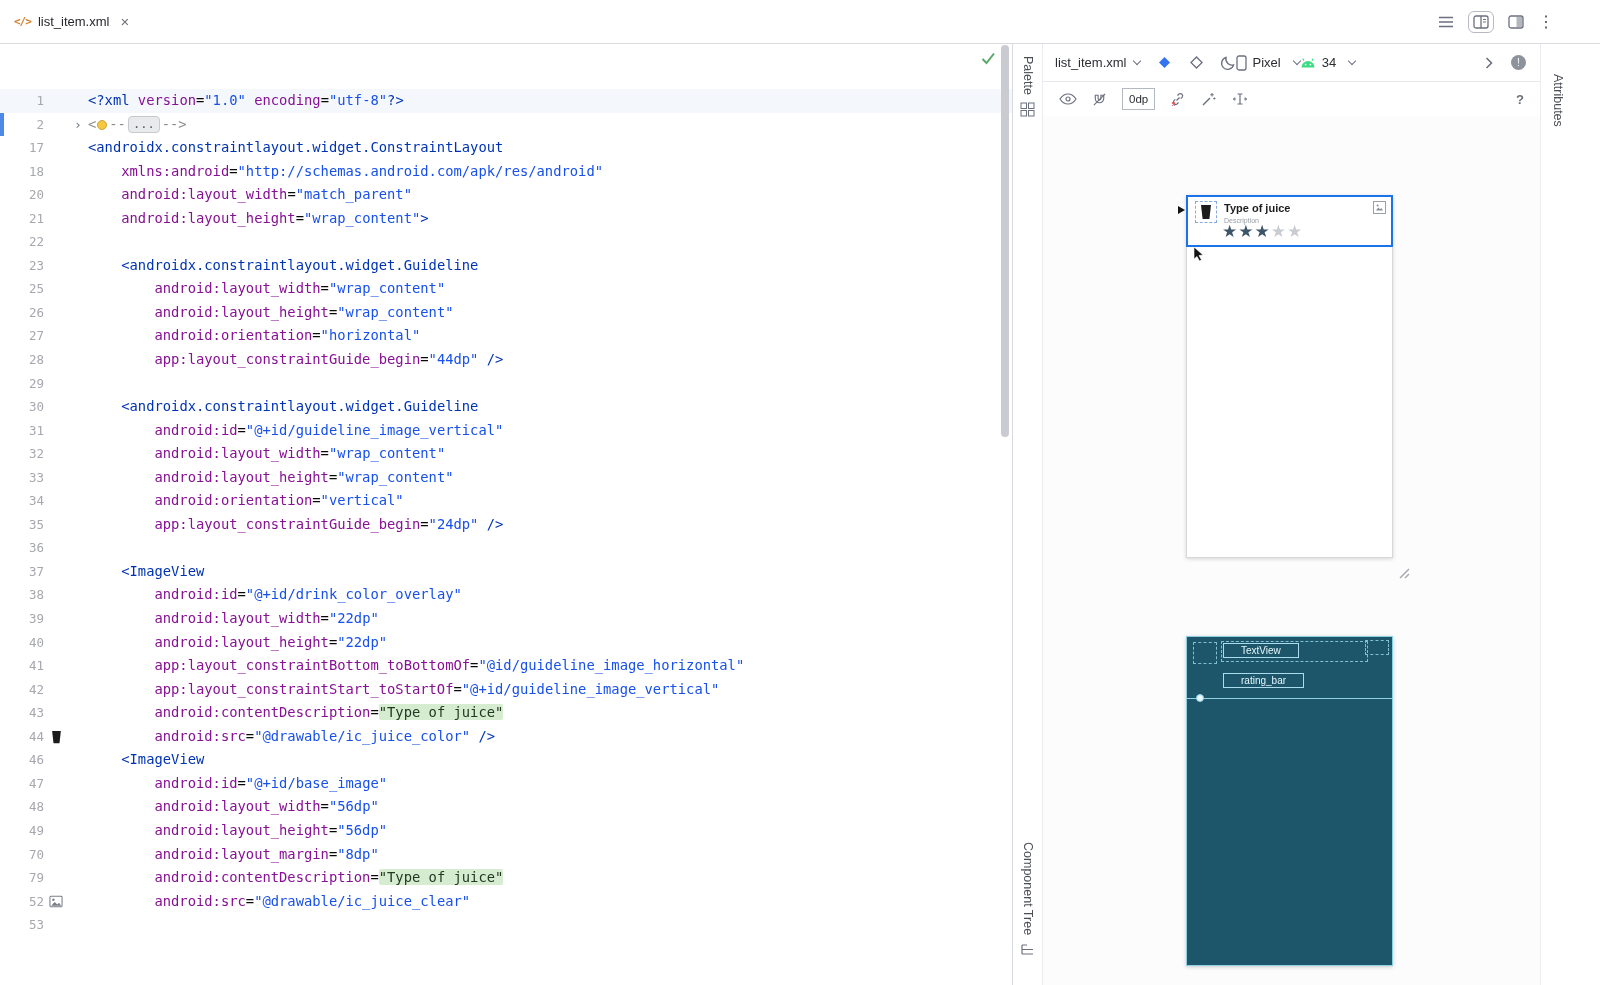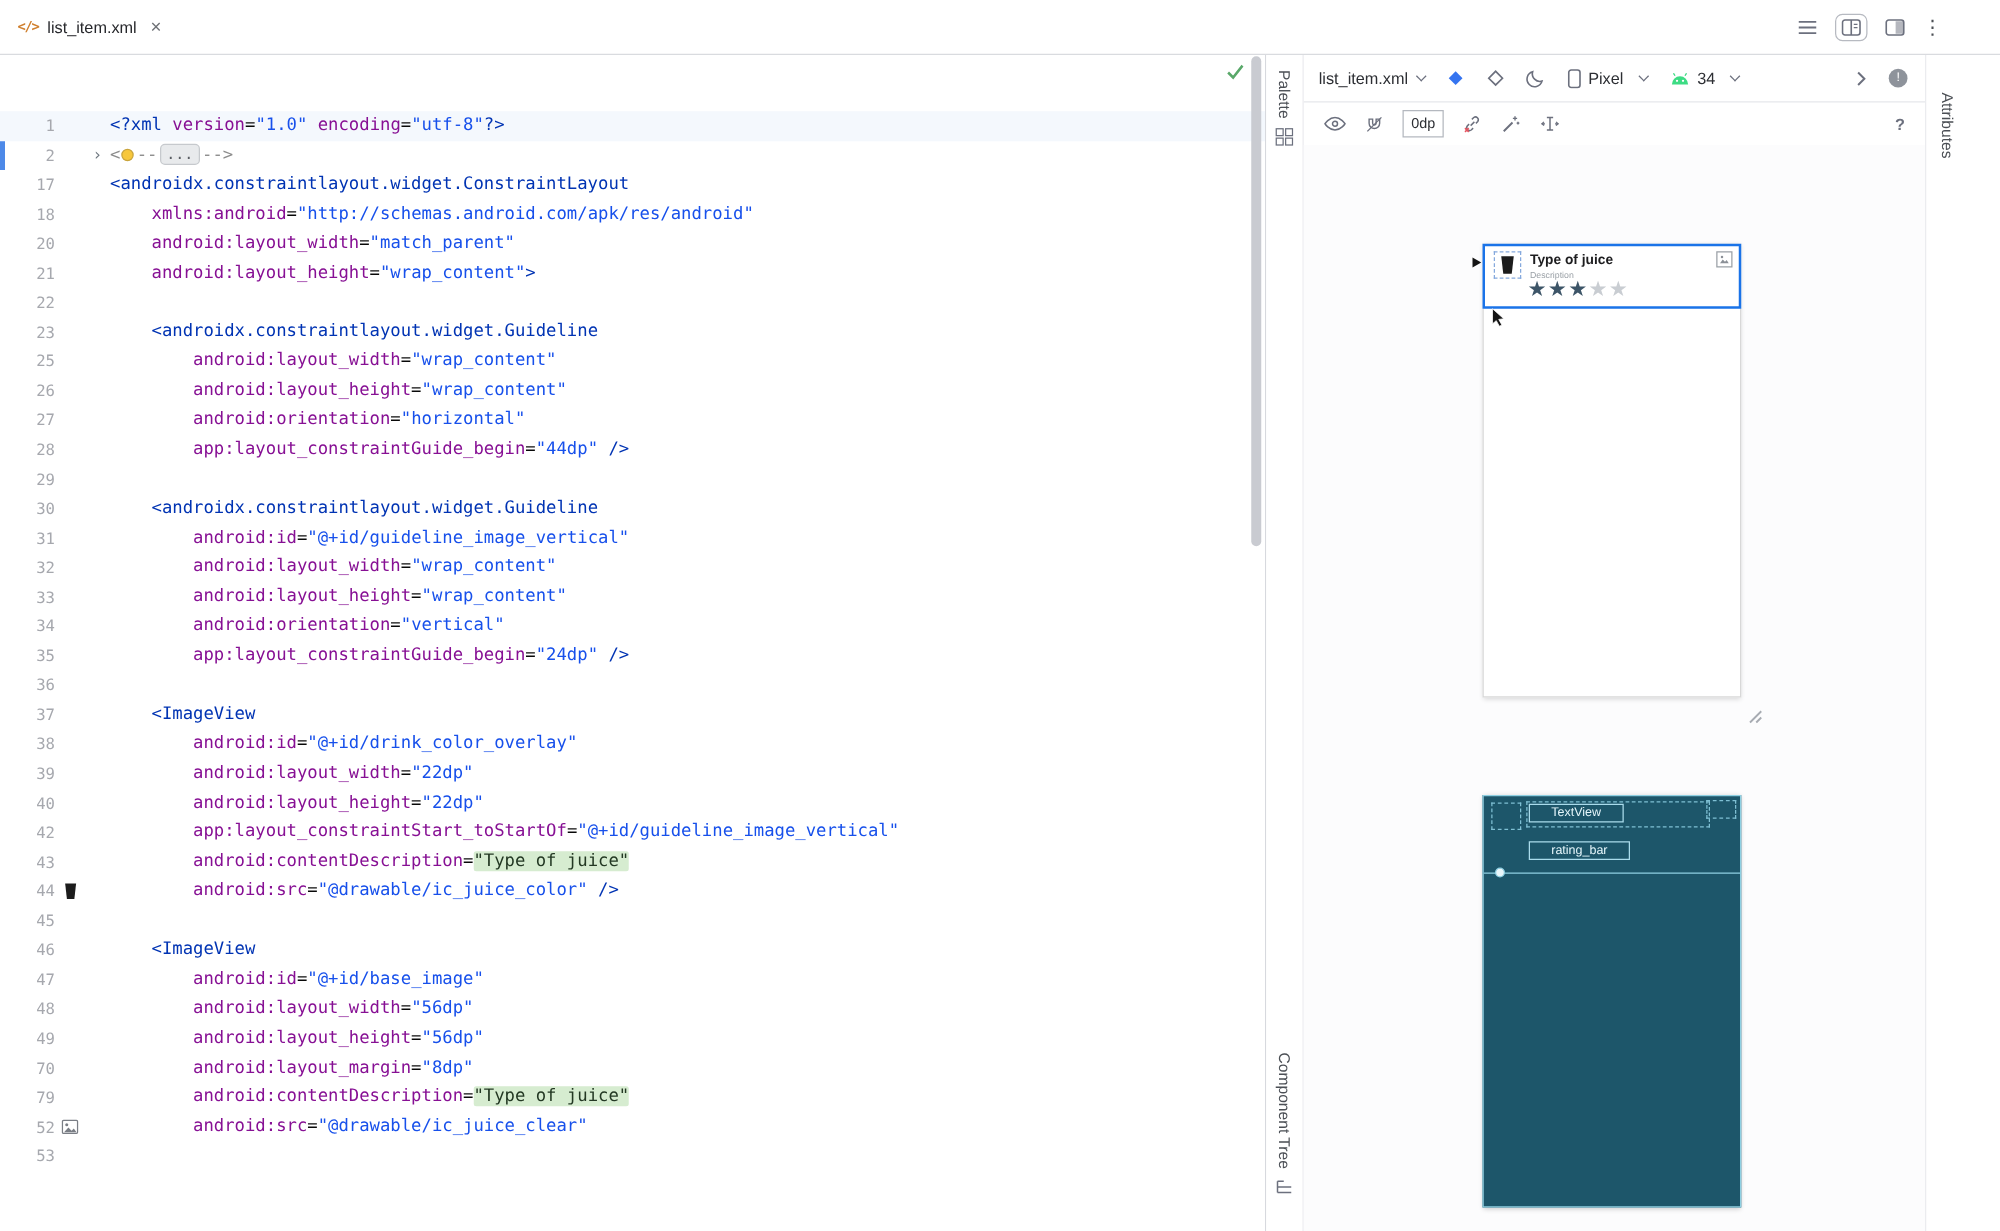--- a/index.html
+++ b/index.html
@@ -53,21 +53,21 @@
 
   .design-area { position:absolute; left:30px; right:60px; top:0; bottom:0; }
   .dtb1 { height:38px; border-bottom:1px solid #e6e8eb; display:flex; align-items:center; padding:0 14px 0 12px; }
   .dtb2 { height:34px; display:flex; align-items:center; padding:0 16px 0 16px; gap:15px; }
   .file-select { display:flex; align-items:center; font-size:13px; color:#2c2e33; cursor:pointer; }
   .chev { width:6px; height:6px; border-right:1.5px solid #6c707e; border-bottom:1.5px solid #6c707e;
           transform:rotate(45deg); display:inline-block; margin-left:7px; margin-bottom:3px; }
   .icon-group { display:flex; align-items:center; gap:15px; margin-left:16px; }
   .tbi { display:inline-flex; align-items:center; justify-content:center; cursor:pointer; }
   .device-select,.api-select { display:flex; align-items:center; gap:6px; font-size:13px; color:#2c2e33;
-                               margin-left:18px; cursor:pointer; }
+                               cursor:pointer; }
   .spacer { flex:1; }
   .err-badge { width:15px; height:15px; border-radius:50%; background:#8e939b; color:#fff; font-size:10px;
                display:inline-flex; align-items:center; justify-content:center; margin-left:18px; cursor:pointer; }
   .margin-box { border:1px solid #b4b8bf; padding:4px 6px; font-size:11.5px; color:#2c2e33; cursor:pointer; }
   .help { font-size:13px; color:#6c707e; font-weight:bold; cursor:pointer; }
 
   
   .canvas { position:absolute; top:72px; left:0; right:0; bottom:0; background:#fcfcfd; overflow:hidden; }
   .preview-card { position:absolute; left:143px; top:79px; width:207px; height:363px; background:#fff;
                   border:1px solid #d8d8d8; box-shadow:0 1px 4px rgba(0,0,0,.16); cursor:pointer; }
@@ -155,26 +155,26 @@
         <div class="code-row"><span class="ln">31</span><span class="gut"></span><span class="fold"></span><span class="ct"><span style="color: rgb(8, 8, 8);">        </span><span style="color: rgb(135, 16, 148);">android:id</span><span style="color: rgb(8, 8, 8);">=</span><span style="color: rgb(23, 80, 235);">"@+id/guideline_image_vertical"</span></span></div>
         <div class="code-row"><span class="ln">32</span><span class="gut"></span><span class="fold"></span><span class="ct"><span style="color: rgb(8, 8, 8);">        </span><span style="color: rgb(135, 16, 148);">android:layout_width</span><span style="color: rgb(8, 8, 8);">=</span><span style="color: rgb(23, 80, 235);">"wrap_content"</span></span></div>
         <div class="code-row"><span class="ln">33</span><span class="gut"></span><span class="fold"></span><span class="ct"><span style="color: rgb(8, 8, 8);">        </span><span style="color: rgb(135, 16, 148);">android:layout_height</span><span style="color: rgb(8, 8, 8);">=</span><span style="color: rgb(23, 80, 235);">"wrap_content"</span></span></div>
         <div class="code-row"><span class="ln">34</span><span class="gut"></span><span class="fold"></span><span class="ct"><span style="color: rgb(8, 8, 8);">        </span><span style="color: rgb(135, 16, 148);">android:orientation</span><span style="color: rgb(8, 8, 8);">=</span><span style="color: rgb(23, 80, 235);">"vertical"</span></span></div>
         <div class="code-row"><span class="ln">35</span><span class="gut"></span><span class="fold"></span><span class="ct"><span style="color: rgb(8, 8, 8);">        </span><span style="color: rgb(135, 16, 148);">app:layout_constraintGuide_begin</span><span style="color: rgb(8, 8, 8);">=</span><span style="color: rgb(23, 80, 235);">"24dp"</span><span style="color: rgb(0, 51, 179);"> /&gt;</span></span></div>
         <div class="code-row"><span class="ln">36</span><span class="gut"></span><span class="fold"></span><span class="ct"></span></div>
         <div class="code-row"><span class="ln">37</span><span class="gut"></span><span class="fold"></span><span class="ct"><span style="color: rgb(8, 8, 8);">    </span><span style="color: rgb(0, 51, 179);">&lt;ImageView</span></span></div>
         <div class="code-row"><span class="ln">38</span><span class="gut"></span><span class="fold"></span><span class="ct"><span style="color: rgb(8, 8, 8);">        </span><span style="color: rgb(135, 16, 148);">android:id</span><span style="color: rgb(8, 8, 8);">=</span><span style="color: rgb(23, 80, 235);">"@+id/drink_color_overlay"</span></span></div>
         <div class="code-row"><span class="ln">39</span><span class="gut"></span><span class="fold"></span><span class="ct"><span style="color: rgb(8, 8, 8);">        </span><span style="color: rgb(135, 16, 148);">android:layout_width</span><span style="color: rgb(8, 8, 8);">=</span><span style="color: rgb(23, 80, 235);">"22dp"</span></span></div>
         <div class="code-row"><span class="ln">40</span><span class="gut"></span><span class="fold"></span><span class="ct"><span style="color: rgb(8, 8, 8);">        </span><span style="color: rgb(135, 16, 148);">android:layout_height</span><span style="color: rgb(8, 8, 8);">=</span><span style="color: rgb(23, 80, 235);">"22dp"</span></span></div>
+        <div class="code-row"><span class="ln">41</span><span class="gut"></span><span class="fold"></span><span class="ct"><span style="color: rgb(8, 8, 8);">        </span><span style="color: rgb(135, 16, 148);">app:layout_constraintBottom_toBottomOf</span><span style="color: rgb(8, 8, 8);">=</span><span style="color: rgb(23, 80, 235);">"@id/guideline_image_horizontal"</span></span></div>
         <div class="code-row"><span class="ln">42</span><span class="gut"></span><span class="fold"></span><span class="ct"><span style="color: rgb(8, 8, 8);">        </span><span style="color: rgb(135, 16, 148);">app:layout_constraintStart_toStartOf</span><span style="color: rgb(8, 8, 8);">=</span><span style="color: rgb(23, 80, 235);">"@+id/guideline_image_vertical"</span></span></div>
         <div class="code-row"><span class="ln">43</span><span class="gut"></span><span class="fold"></span><span class="ct"><span style="color: rgb(8, 8, 8);">        </span><span style="color: rgb(135, 16, 148);">android:contentDescription</span><span style="color: rgb(8, 8, 8);">=</span><span class="tok-str">"Type of juice"</span></span></div>
         <div class="code-row"><span class="ln">44</span><span class="gut"><svg width="13" height="14" viewBox="0 0 14 16">
               <path d="M2 1h10l-1.6 14H3.6z" fill="#1c1c1c"></path>
             </svg></span><span class="fold"></span><span class="ct"><span style="color: rgb(8, 8, 8);">        </span><span style="color: rgb(135, 16, 148);">android:src</span><span style="color: rgb(8, 8, 8);">=</span><span style="color: rgb(23, 80, 235);">"@drawable/ic_juice_color"</span><span style="color: rgb(0, 51, 179);"> /&gt;</span></span></div>
-        <div class="code-row"><span class="ln">45</span><span class="gut"></span><span class="fold"></span><span class="ct"></span></div>
         <div class="code-row"><span class="ln">46</span><span class="gut"></span><span class="fold"></span><span class="ct"><span style="color: rgb(8, 8, 8);">    </span><span style="color: rgb(0, 51, 179);">&lt;ImageView</span></span></div>
         <div class="code-row"><span class="ln">47</span><span class="gut"></span><span class="fold"></span><span class="ct"><span style="color: rgb(8, 8, 8);">        </span><span style="color: rgb(135, 16, 148);">android:id</span><span style="color: rgb(8, 8, 8);">=</span><span style="color: rgb(23, 80, 235);">"@+id/base_image"</span></span></div>
         <div class="code-row"><span class="ln">48</span><span class="gut"></span><span class="fold"></span><span class="ct"><span style="color: rgb(8, 8, 8);">        </span><span style="color: rgb(135, 16, 148);">android:layout_width</span><span style="color: rgb(8, 8, 8);">=</span><span style="color: rgb(23, 80, 235);">"56dp"</span></span></div>
         <div class="code-row"><span class="ln">49</span><span class="gut"></span><span class="fold"></span><span class="ct"><span style="color: rgb(8, 8, 8);">        </span><span style="color: rgb(135, 16, 148);">android:layout_height</span><span style="color: rgb(8, 8, 8);">=</span><span style="color: rgb(23, 80, 235);">"56dp"</span></span></div>
         <div class="code-row"><span class="ln">70</span><span class="gut"></span><span class="fold"></span><span class="ct"><span style="color: rgb(8, 8, 8);">        </span><span style="color: rgb(135, 16, 148);">android:layout_margin</span><span style="color: rgb(8, 8, 8);">=</span><span style="color: rgb(23, 80, 235);">"8dp"</span></span></div>
         <div class="code-row"><span class="ln">79</span><span class="gut"></span><span class="fold"></span><span class="ct"><span style="color: rgb(8, 8, 8);">        </span><span style="color: rgb(135, 16, 148);">android:contentDescription</span><span style="color: rgb(8, 8, 8);">=</span><span class="tok-str">"Type of juice"</span></span></div>
         <div class="code-row"><span class="ln">52</span><span class="gut"><svg width="14" height="13" viewBox="0 0 16 15">
               <rect x="1" y="1.5" width="14" height="12" rx="1" fill="none" stroke="#7a7e85" stroke-width="1.2"></rect>
               <circle cx="5" cy="5.5" r="1.4" fill="#7a7e85"></circle>
               <path d="M2.5 12.5l4-4.5 3 3 2-2 2.5 3.5z" fill="#7a7e85"></path>

